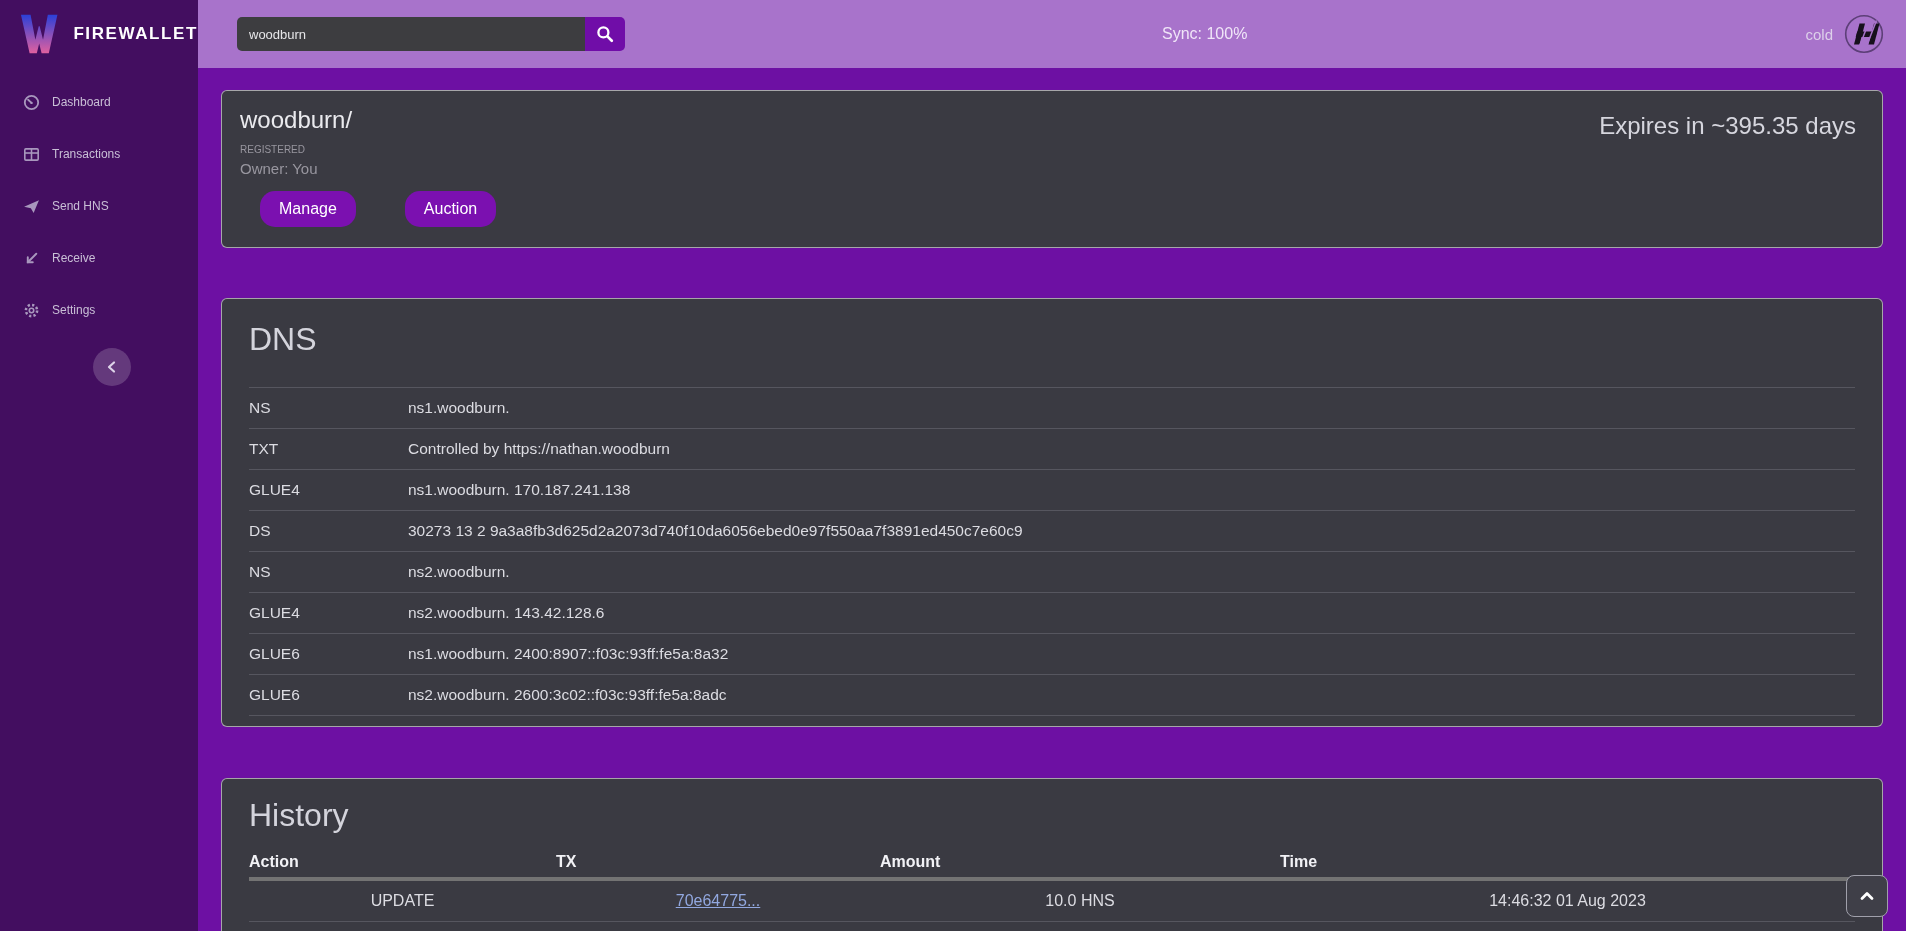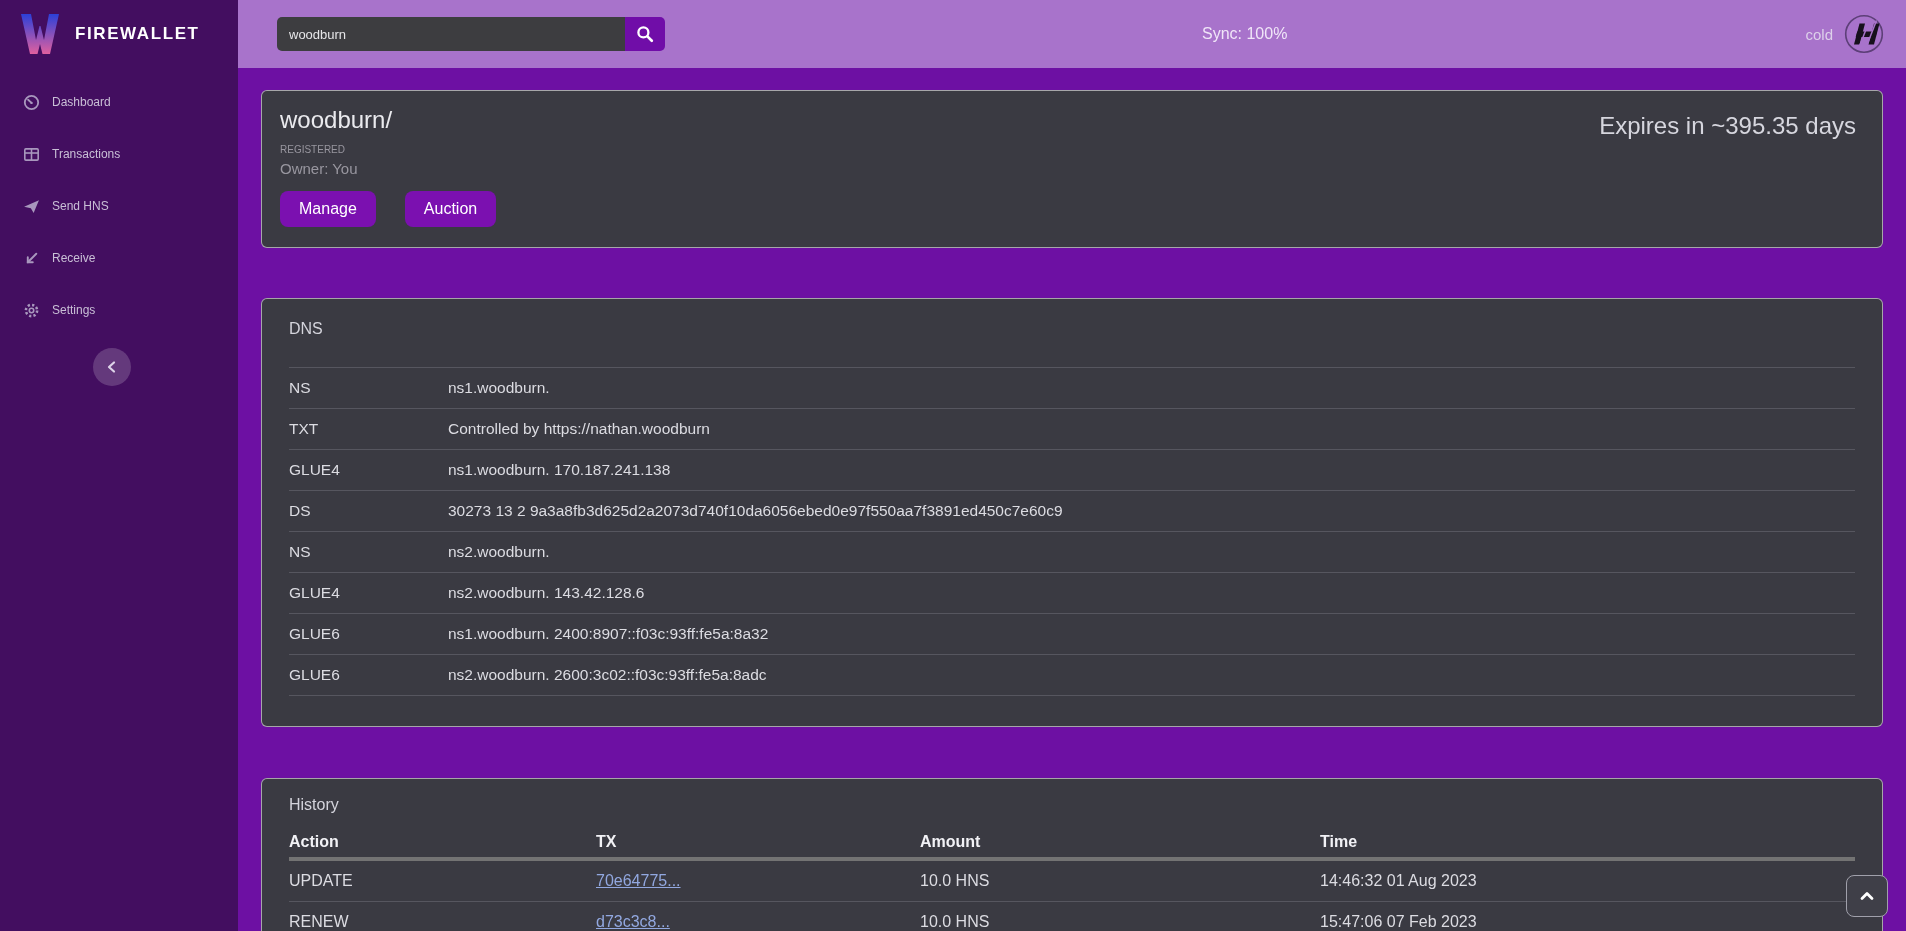--- a/index.html
+++ b/index.html
@@ -6,21 +6,21 @@
   html,body { margin:0; padding:0; background:#2a0a3a; }
   body {
     width:1906px; height:931px; overflow:hidden;
     font-family:"Liberation Sans", sans-serif;
     position:relative;
   }
   .app { display:flex; width:100%; height:100%; }
 
   
   .sidebar {
-    width:238px; flex-shrink:0; background:#430e60; position:relative;
+    width:198px; flex-shrink:0; background:#430e60; position:relative;
   }
   .logo-row { height:68px; display:flex; align-items:center; padding-left:20px; gap:15px; }
   .brand { color:#ffffff; font-weight:bold; font-size:17px; letter-spacing:1.6px; }
   .nav { margin-top:8px; }
   .nav-item {
     height:52px; display:flex; align-items:center; gap:12px;
     padding-left:22px; color:#c9bfd6; font-size:12px; cursor:pointer;
   }
   .nav-item .nicon { color:#a897bd; width:18px; display:flex; justify-content:center; }
   .collapse-btn {
@@ -55,43 +55,44 @@
     border-radius:6px; color:#dadae0; width:100%;
   }
 
   
   .domain-card { height:158px; position:relative; padding:15px 18px; margin-bottom:50px; }
   .domain-name { font-size:24px; color:#eaeaee; line-height:1.2; }
   .domain-status { font-size:10px; color:#98969f; margin-top:9px; }
   .domain-owner { font-size:15px; color:#98969f; margin-top:5px; }
   .btn-row { margin-top:14px; display:flex; gap:29px; }
   .pbtn {
-    background:#7b10b0; color:#ffffff; border:none; border-radius:8px;
+    background:#7b10b0; color:#ffffff; border:none; border-radius:15px;
     font-size:16px; padding:9px 19px; cursor:pointer;
     font-family:"Liberation Sans", sans-serif;
+    margin-left:20px;
   }
   .expires { position:absolute; top:21px; right:26px; font-size:24px; color:#d6d6de; }
 
   
   .dns-card { height:429px; padding:20px 27px 0; margin-bottom:51px; }
-  .card-title { font-size:16px; font-weight:400; color:#d4d4dc; margin:0; line-height:1.25; }
+  .card-title { font-size:32px; font-weight:400; color:#d4d4dc; margin:0; line-height:1.25; }
   .dns-table { margin-top:28px; border-top:1px solid #56565f; }
   .dns-row {
     display:flex; height:41px; align-items:center;
     border-bottom:1px solid #56565f; font-size:15.5px; color:#dcdce2;
   }
   .dns-type { width:143px; flex-shrink:0; }
   .dns-value { flex:1; white-space:nowrap; overflow:hidden;margin-left:16px; }
 
   
   .history-card { height:260px; padding:16px 27px 0; }
   .hist-header { display:flex; margin-top:12px; height:34px; align-items:center;
     font-weight:bold; color:#f2f2f6; font-size:16px; border-bottom:4px solid #737373; }
   .hist-row { display:flex; height:41px; align-items:center; font-size:16px; color:#dcdce2;
-    border-bottom:1px solid #56565f; }
+    border-bottom:1px solid #56565f;text-align:center; }
   .col-action { width:307px; flex-shrink:0; }
   .col-tx { width:324px; flex-shrink:0; }
   .col-amount { width:400px; flex-shrink:0; }
   .col-time { flex:1; }
   .tx-link { color:#92a8e0; text-decoration:underline; cursor:pointer; }
 
   
   .scroll-top {
     position:absolute; left:1846px; top:875px; width:42px; height:42px;
     background:#3f3f48; border:1px solid #a0a0ab; border-radius:8px;

